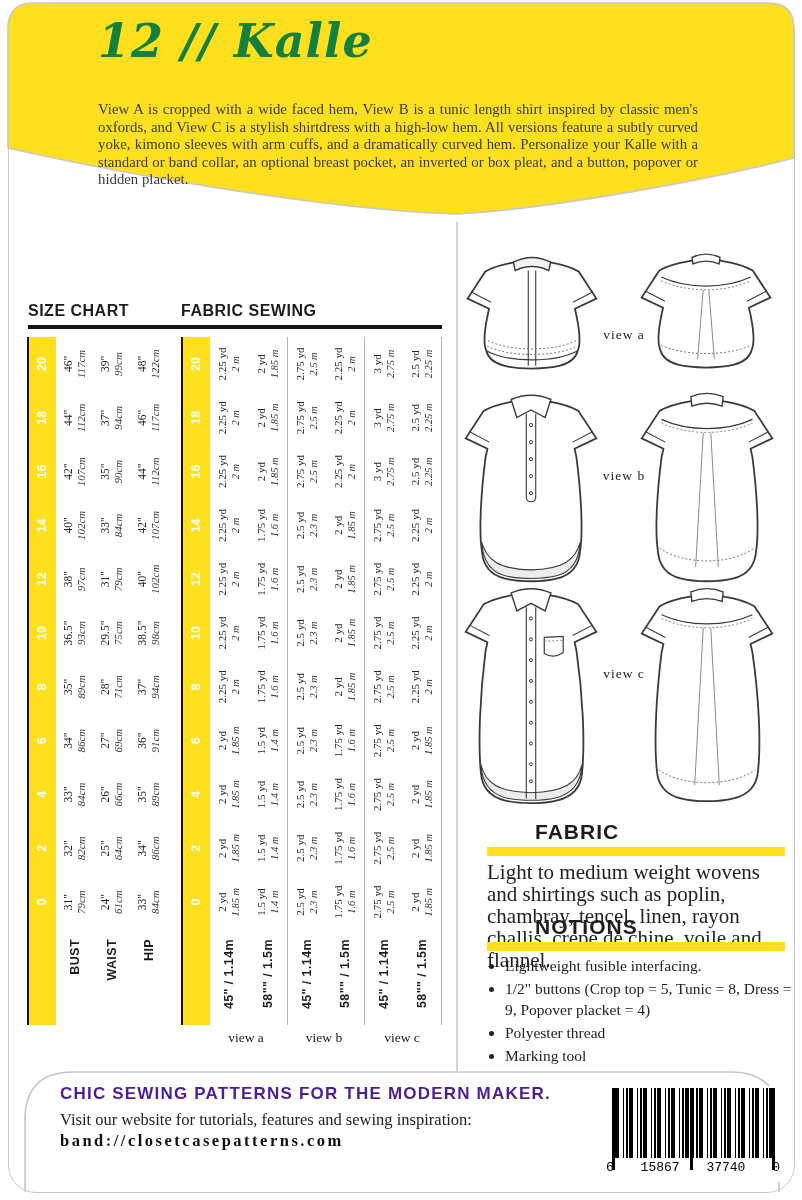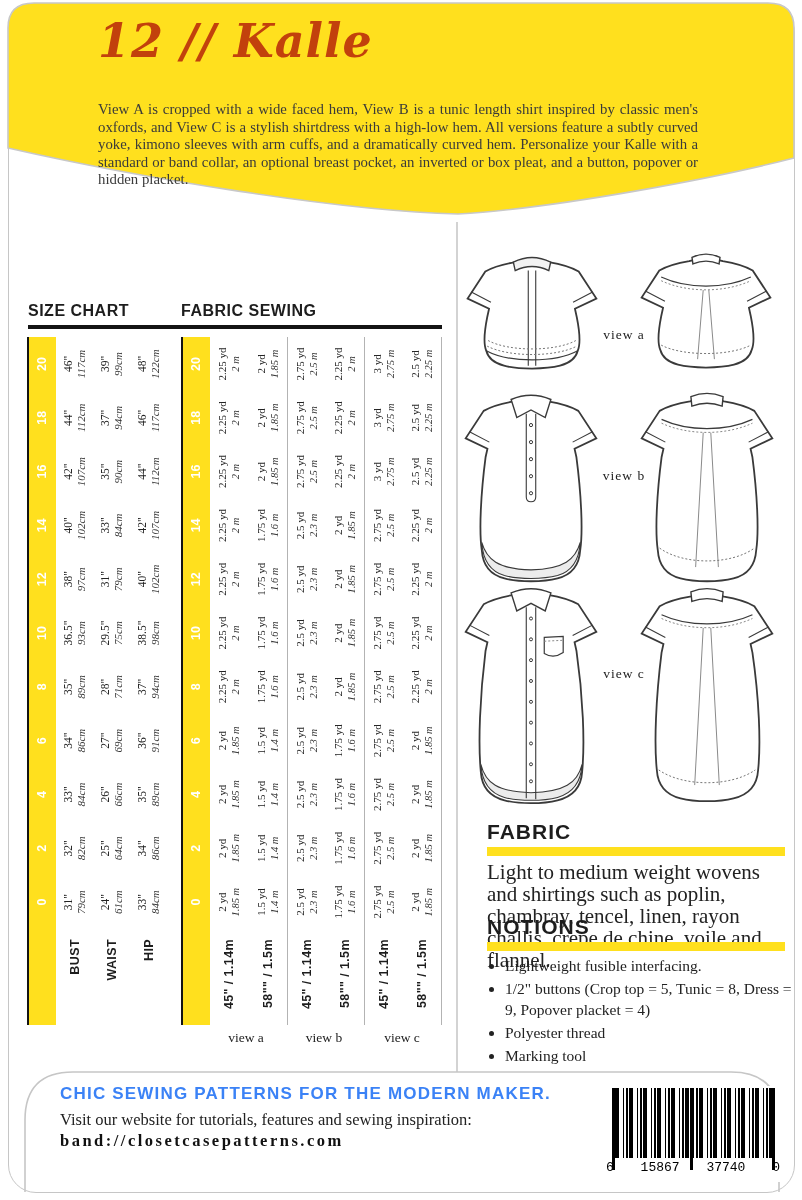--- a/index.html
+++ b/index.html
@@ -7,21 +7,21 @@
         font-family:"Liberation Serif",serif;color:#2b2b2b;}
   .abs{position:absolute;}
 
   
   #page-border{left:8px;top:5px;width:785px;height:1186px;border:1.6px solid #c6c6c6;border-radius:28px;}
   #flap-svg{left:0;top:0;}
   #overlay-svg{left:0;top:0;pointer-events:none;}
 
   
   #title{left:98px;top:14px;font-family:"DejaVu Serif",serif;font-style:italic;font-weight:bold;
-         font-size:46px;color:#c2410c;letter-spacing:1px;}
+         font-size:46px;color:#15803d;letter-spacing:1px;}
   .flap-para{left:98px;width:600px;font-size:14.8px;line-height:17.6px;color:#3a3a3a;text-align:justify;}
   #para1{top:62px;}
   #para2{top:101px;}
 
   
   .tbl-head{font-family:"Liberation Sans",sans-serif;font-weight:bold;font-size:16px;
             letter-spacing:.5px;color:#1d1d1d;top:302px;}
   #sc-head{left:28px;} #fy-head{left:181px;}
   #head-rule{left:28px;top:325px;width:414px;height:3.5px;background:#141414;}
 
@@ -44,30 +44,30 @@
   .y-m{font-size:10.5px;font-style:italic;color:#333;}
   .grp-divider{border-top:1.3px solid #b3b3b3;}
   .rtable.fy{border-bottom:1.3px solid #b3b3b3;}
 
   .viewlbl{font-size:13.5px;color:#222;font-family:"Liberation Serif",serif;}
   .vl-table{top:1030px;width:60px;text-align:center;}
   .vl-draw{width:70px;text-align:center;letter-spacing:1px;}
 
   
   .sec-head{font-family:"Liberation Sans",sans-serif;font-weight:bold;font-size:21px;
-            letter-spacing:1px;color:#1d1d1d;}
+            letter-spacing:1px;color:#1d1d1d;margin-left:48px;}
   .ybar{background:#FFE01E;height:9px;}
   #fabric-text{left:487px;top:861px;width:302px;font-size:21px;line-height:22px;color:#222;}
   #notions-list{left:487px;top:955px;width:302px;font-size:15.5px;line-height:21px;color:#222;
                 margin:0;padding:0 0 0 18px;}
   #notions-list li{margin-bottom:2px;}
 
   
   #footer-tagline{left:60px;top:1084px;font-family:"Liberation Sans",sans-serif;font-weight:bold;
-                  font-size:17px;letter-spacing:1.2px;color:#3b82f6;}
+                  font-size:17px;letter-spacing:1.2px;color:#4c1d95;}
   #footer-line1{left:60px;top:1110px;font-size:16.5px;color:#222;}
   #footer-url{left:60px;top:1131px;font-size:16.5px;font-weight:bold;letter-spacing:2.5px;color:#111;}
   #footer-copy{left:60px;top:1160px;font-size:14.5px;color:#222;}
   #barcode{left:604px;top:1086px;width:178px;height:96px;background:#fff;}
   #barcode .bars{position:absolute;left:8px;top:2px;width:162px;height:70px;
     background:repeating-linear-gradient(90deg,#000 0,#000 2px,#fff 2px,#fff 3.5px,#000 3.5px,#000 7px,#fff 7px,#fff 11px,#000 11px,#000 12px,#fff 12px,#fff 14px);}
   .guard{position:absolute;top:2px;width:2.5px;height:82px;background:#000;}
   #barcode .digits{position:absolute;left:0;top:74px;width:178px;display:flex;
     justify-content:space-between;font-family:"Liberation Mono",monospace;font-size:13px;color:#000;padding:0 2px;box-sizing:border-box;}
 

